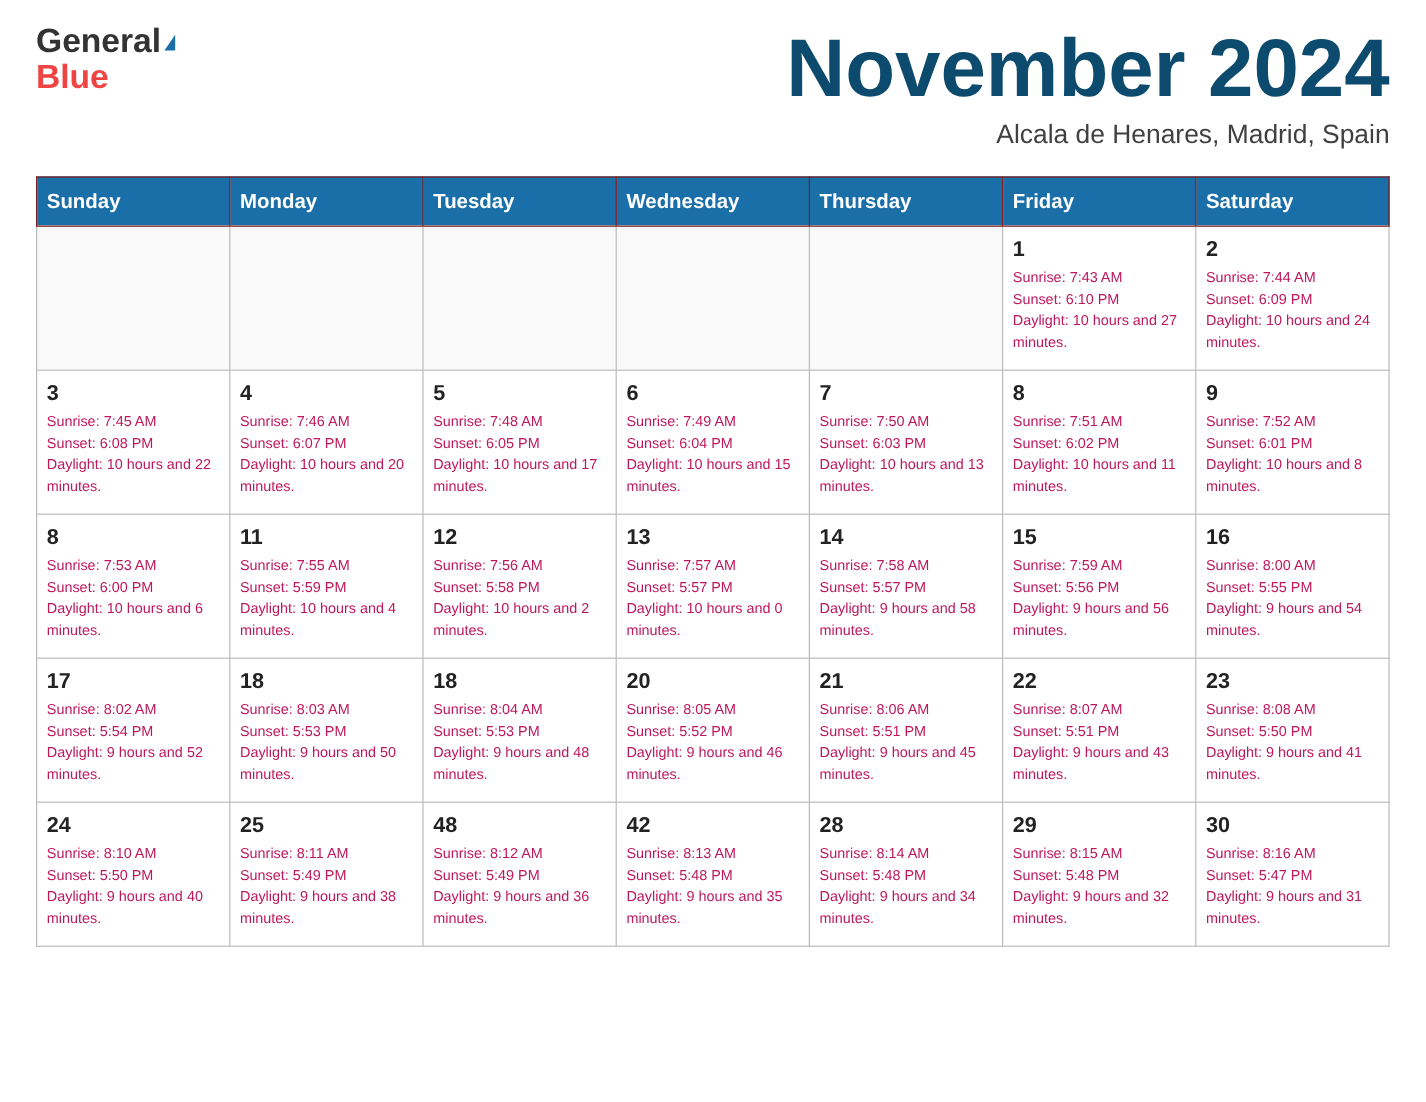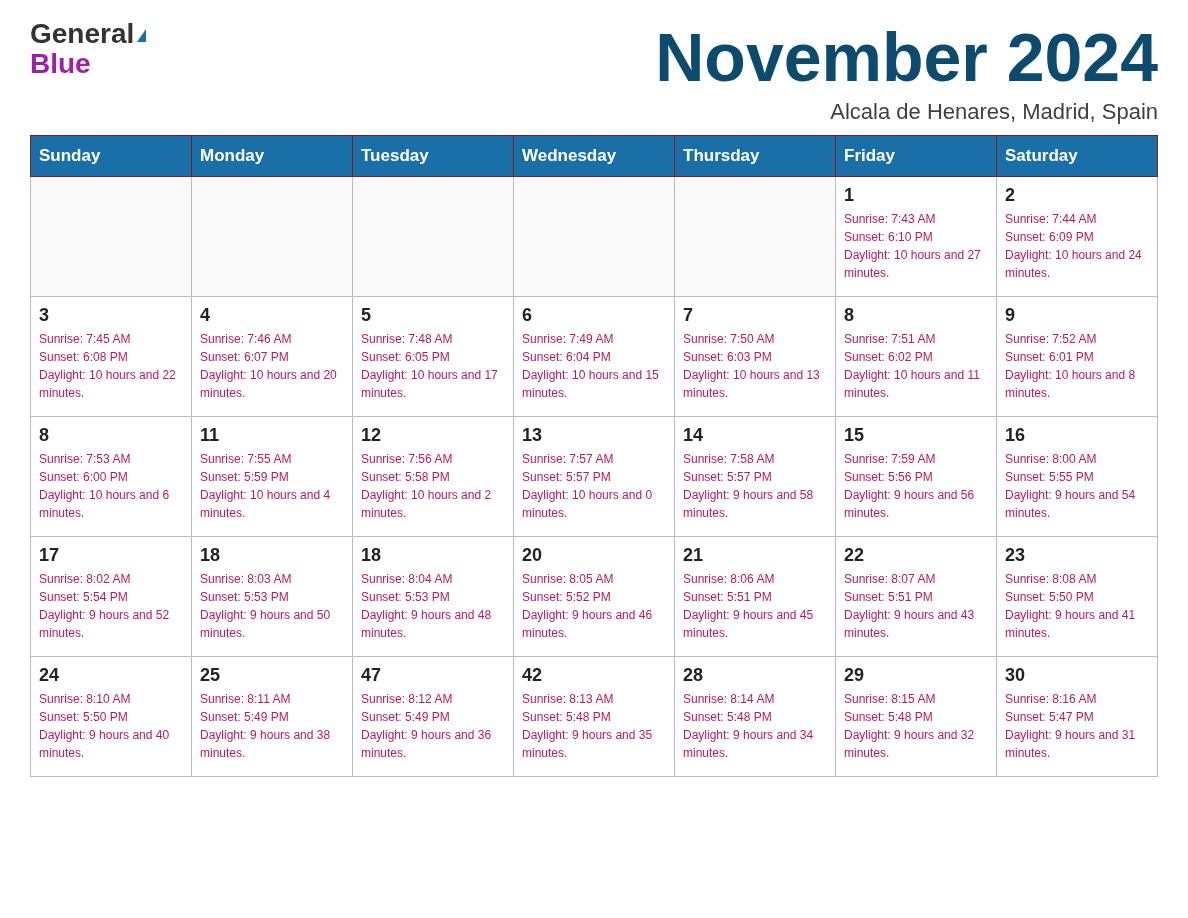--- a/index.html
+++ b/index.html
@@ -7,35 +7,35 @@
       font-family: Arial, sans-serif;
       background: #fff;
       width: 1188px;
       min-height: 918px;
       padding: 20px 30px;
     }
     .header {
       display: flex;
       justify-content: space-between;
       align-items: flex-start;
-      margin-bottom: 10px;
+      margin-bottom: 22px;
     }
     .logo {
       display: flex;
       flex-direction: column;
       align-items: flex-start;
     }
     .logo-text {
       font-size: 28px;
       font-weight: bold;
       color: #333;
       line-height: 1;
     }
     .logo-line2 {
-      color: #a21caf;
+      color: #ef4444;
       font-size: 28px;
       font-weight: bold;
     }
     .title-block {
       text-align: right;
     }
     .title-block h1 {
       font-size: 68px;
       font-weight: bold;
       color: #0c4a6e;
@@ -221,21 +221,21 @@
       <tr>
         <td>
           <div class="day-number">24</div>
           <div class="day-info">Sunrise: 8:10 AM<br>Sunset: 5:50 PM<br>Daylight: 9 hours and 40 minutes.</div>
         </td>
         <td>
           <div class="day-number">25</div>
           <div class="day-info">Sunrise: 8:11 AM<br>Sunset: 5:49 PM<br>Daylight: 9 hours and 38 minutes.</div>
         </td>
         <td>
-          <div class="day-number">47</div>
+          <div class="day-number">48</div>
           <div class="day-info">Sunrise: 8:12 AM<br>Sunset: 5:49 PM<br>Daylight: 9 hours and 36 minutes.</div>
         </td>
         <td>
           <div class="day-number">42</div>
           <div class="day-info">Sunrise: 8:13 AM<br>Sunset: 5:48 PM<br>Daylight: 9 hours and 35 minutes.</div>
         </td>
         <td>
           <div class="day-number">28</div>
           <div class="day-info">Sunrise: 8:14 AM<br>Sunset: 5:48 PM<br>Daylight: 9 hours and 34 minutes.</div>
         </td>

